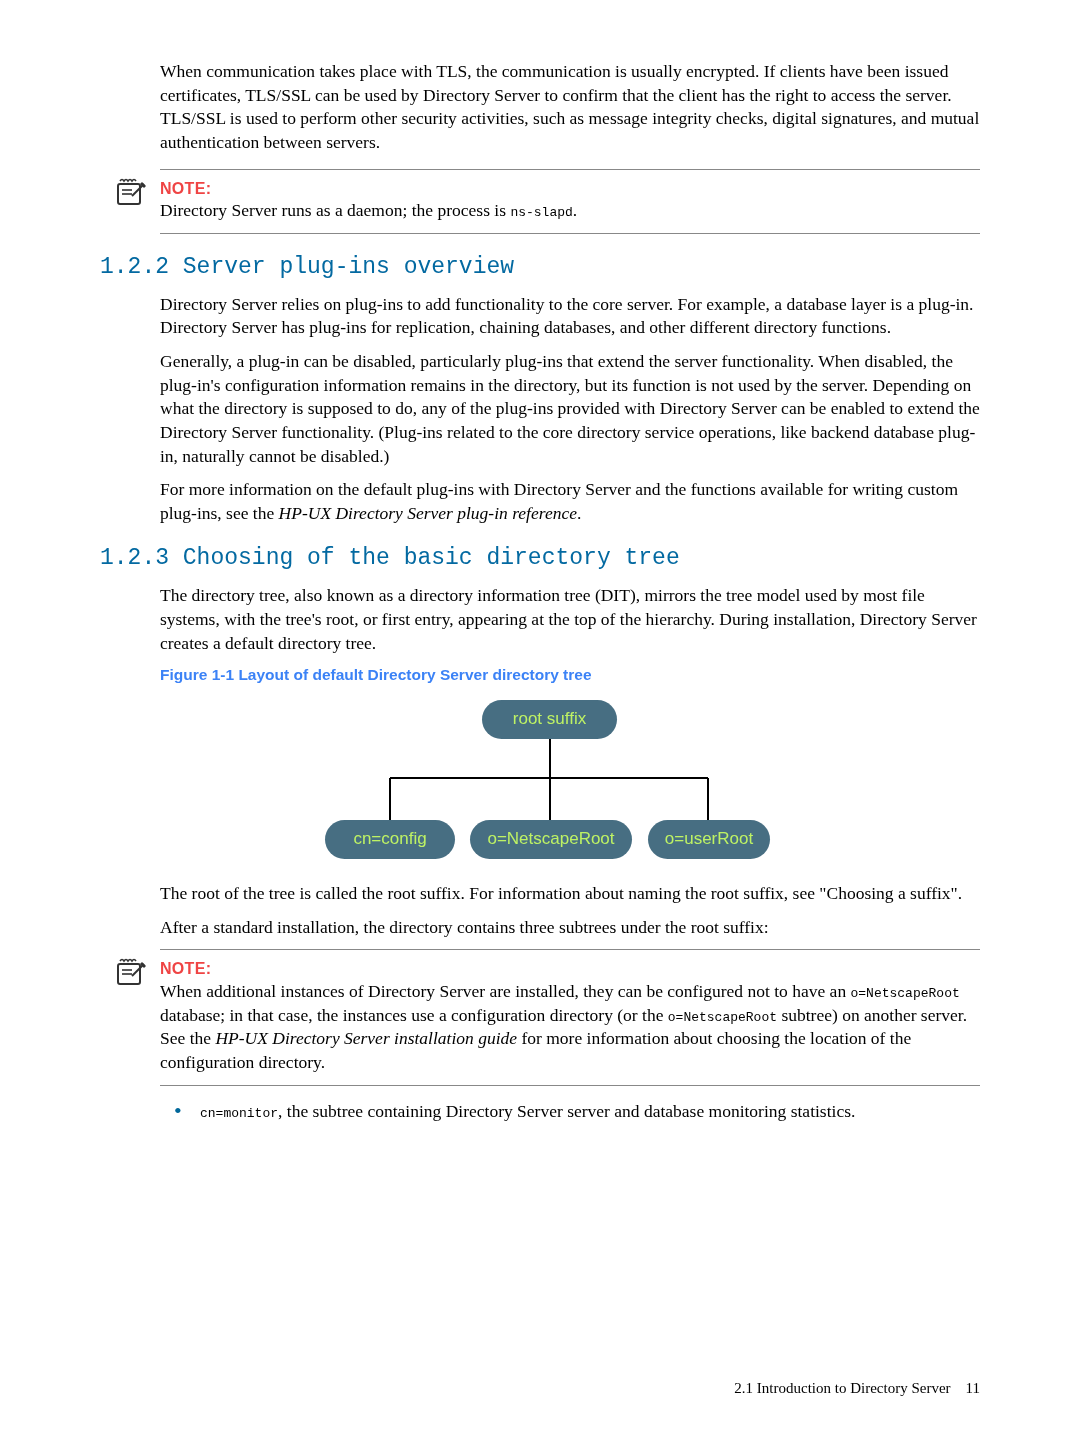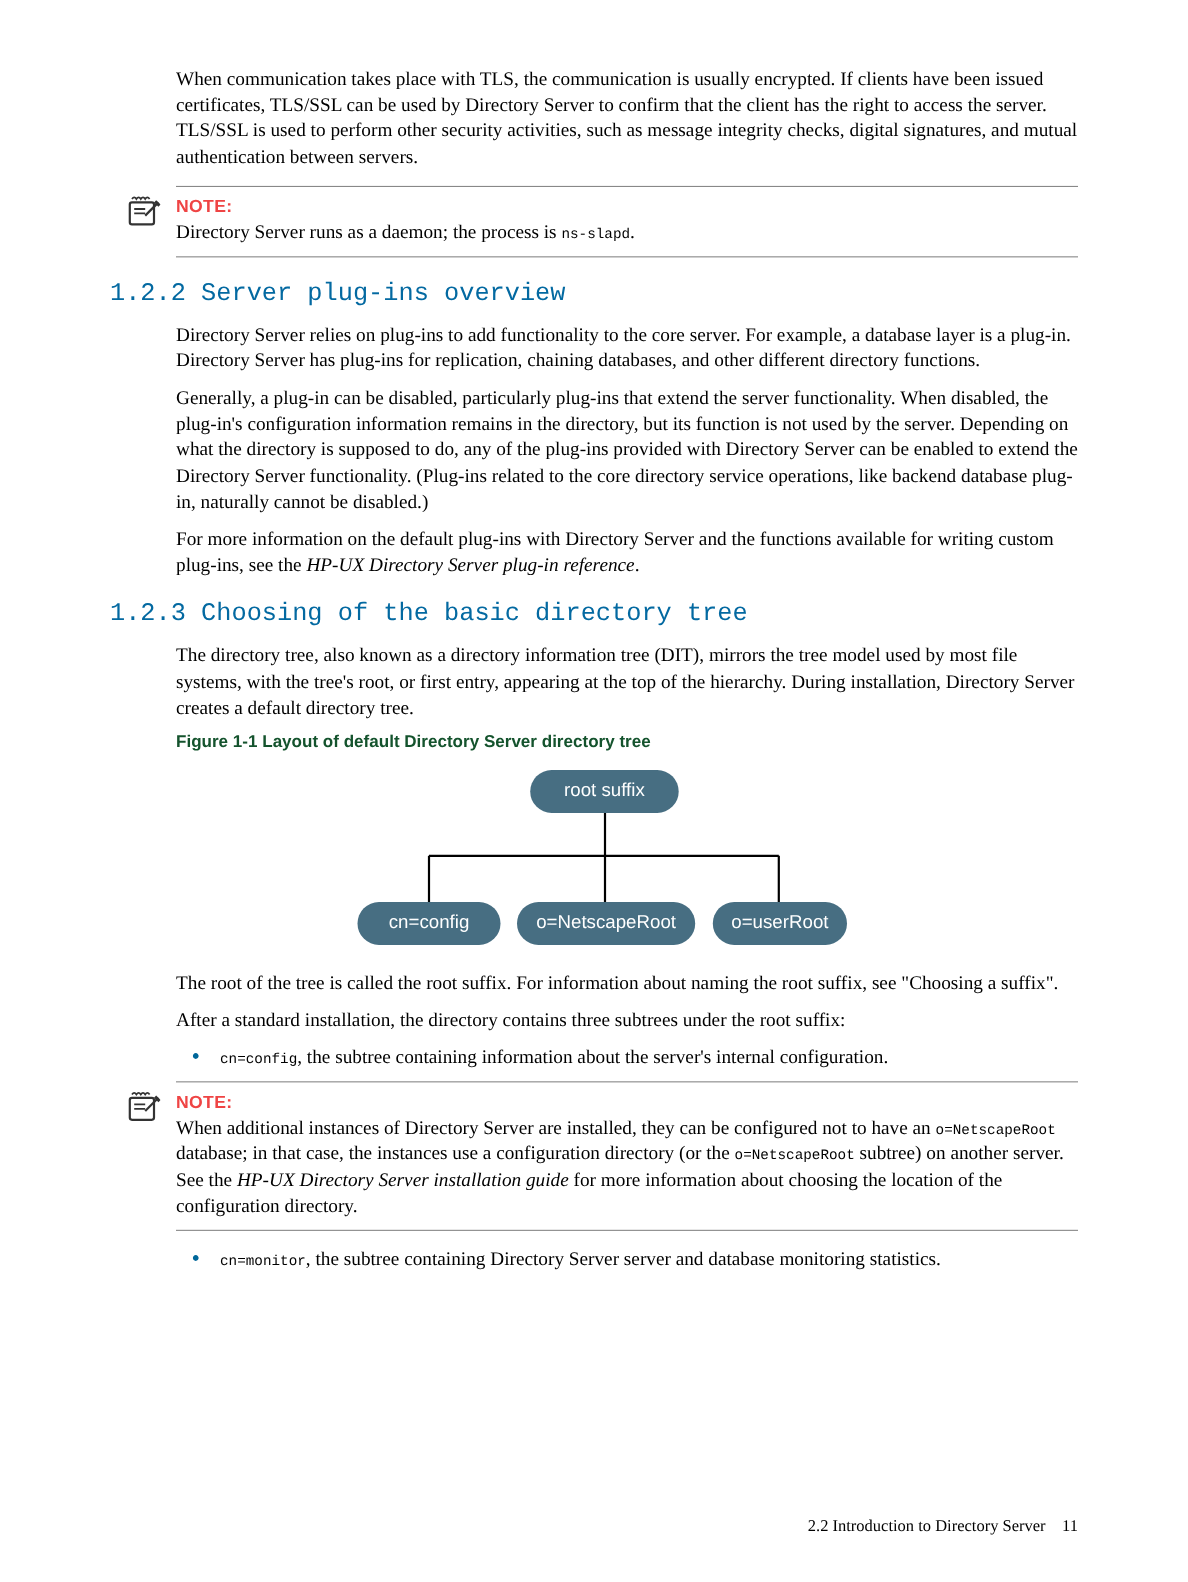--- a/index.html
+++ b/index.html
@@ -37,36 +37,36 @@
     font-size: 16px;
     letter-spacing: 0.3px;
   }
   .note-icon {
     position: absolute;
     left: -46px;
     top: 6px;
   }
   .figure-caption {
     font-family: Arial, Helvetica, sans-serif;
-    color: #14532d;
+    color: #3b82f6;
     font-weight: bold;
     font-size: 15.5px;
     margin-left: 60px;
     margin-bottom: 12px;
   }
   .diagram {
     margin-left: 60px;
     width: 780px;
     height: 170px;
     position: relative;
   }
   .node {
     position: absolute;
     background: #476e82;
-    color: #ffffff;
+    color: #bef264;
     font-family: Arial, Helvetica, sans-serif;
     font-size: 17px;
     border-radius: 20px;
     text-align: center;
     padding: 8px 0;
     box-sizing: border-box;
   }
   .bullet-list {
     margin: 4px 0 6px 60px;
     padding: 0;
@@ -144,21 +144,20 @@
   <div class="node" style="left:310px; top:122px; width:162px;">o=NetscapeRoot</div>
   <div class="node" style="left:488px; top:122px; width:122px;">o=userRoot</div>
 </div>
 
 <p class="body-text indent" style="margin-top:14px;">
   <span>The root of the tree is called the root suffix. For information about naming the root suffix, see </span><span class="link-like">"Choosing a suffix"</span><span>.</span>
 </p>
 <p class="body-text indent">After a standard installation, the directory contains three subtrees under the root suffix:</p>
 
 <ul class="bullet-list">
-  <li><span class="mono">cn=config</span><span>, the subtree containing information about the server's internal configuration.</span></li>
 </ul>
 
 <div class="note-block" style="margin-top:10px; margin-bottom:14px;">
   <span class="note-icon">
     <svg width="32" height="32" viewBox="0 0 32 32">
       <rect x="4" y="8" width="22" height="20" rx="2" fill="none" stroke="#333" stroke-width="2"></rect>
       <path d="M6 5 q2 -3 4 0 q2 -3 4 0 q2 -3 4 0 q2 -3 4 0" fill="none" stroke="#333" stroke-width="1.6"></path>
       <line x1="8" y1="14" x2="18" y2="14" stroke="#333" stroke-width="1.6"></line>
       <line x1="8" y1="18" x2="18" y2="18" stroke="#333" stroke-width="1.6"></line>
       <path d="M18 20 L30 8" stroke="#333" stroke-width="2"></path>
@@ -169,14 +168,14 @@
   <div>
     <span>When additional instances of Directory Server are installed, they can be configured not to have an </span><span class="mono">o=NetscapeRoot</span><span> database; in that case, the instances use a configuration directory (or the </span><span class="mono">o=NetscapeRoot</span><span> subtree) on another server. See the </span><span class="italic">HP-UX Directory Server installation guide</span><span> for more information about choosing the location of the configuration directory.</span>
   </div>
 </div>
 
 <ul class="bullet-list">
   <li><span class="mono">cn=monitor</span><span>, the subtree containing Directory Server server and database monitoring statistics.</span></li>
 </ul>
 
 <div class="footer">
-  <span>2.2 Introduction to Directory Server</span>&nbsp;&nbsp;&nbsp;&nbsp;<span>11</span>
+  <span>2.1 Introduction to Directory Server</span>&nbsp;&nbsp;&nbsp;&nbsp;<span>11</span>
 </div>
 
 </body></html>

